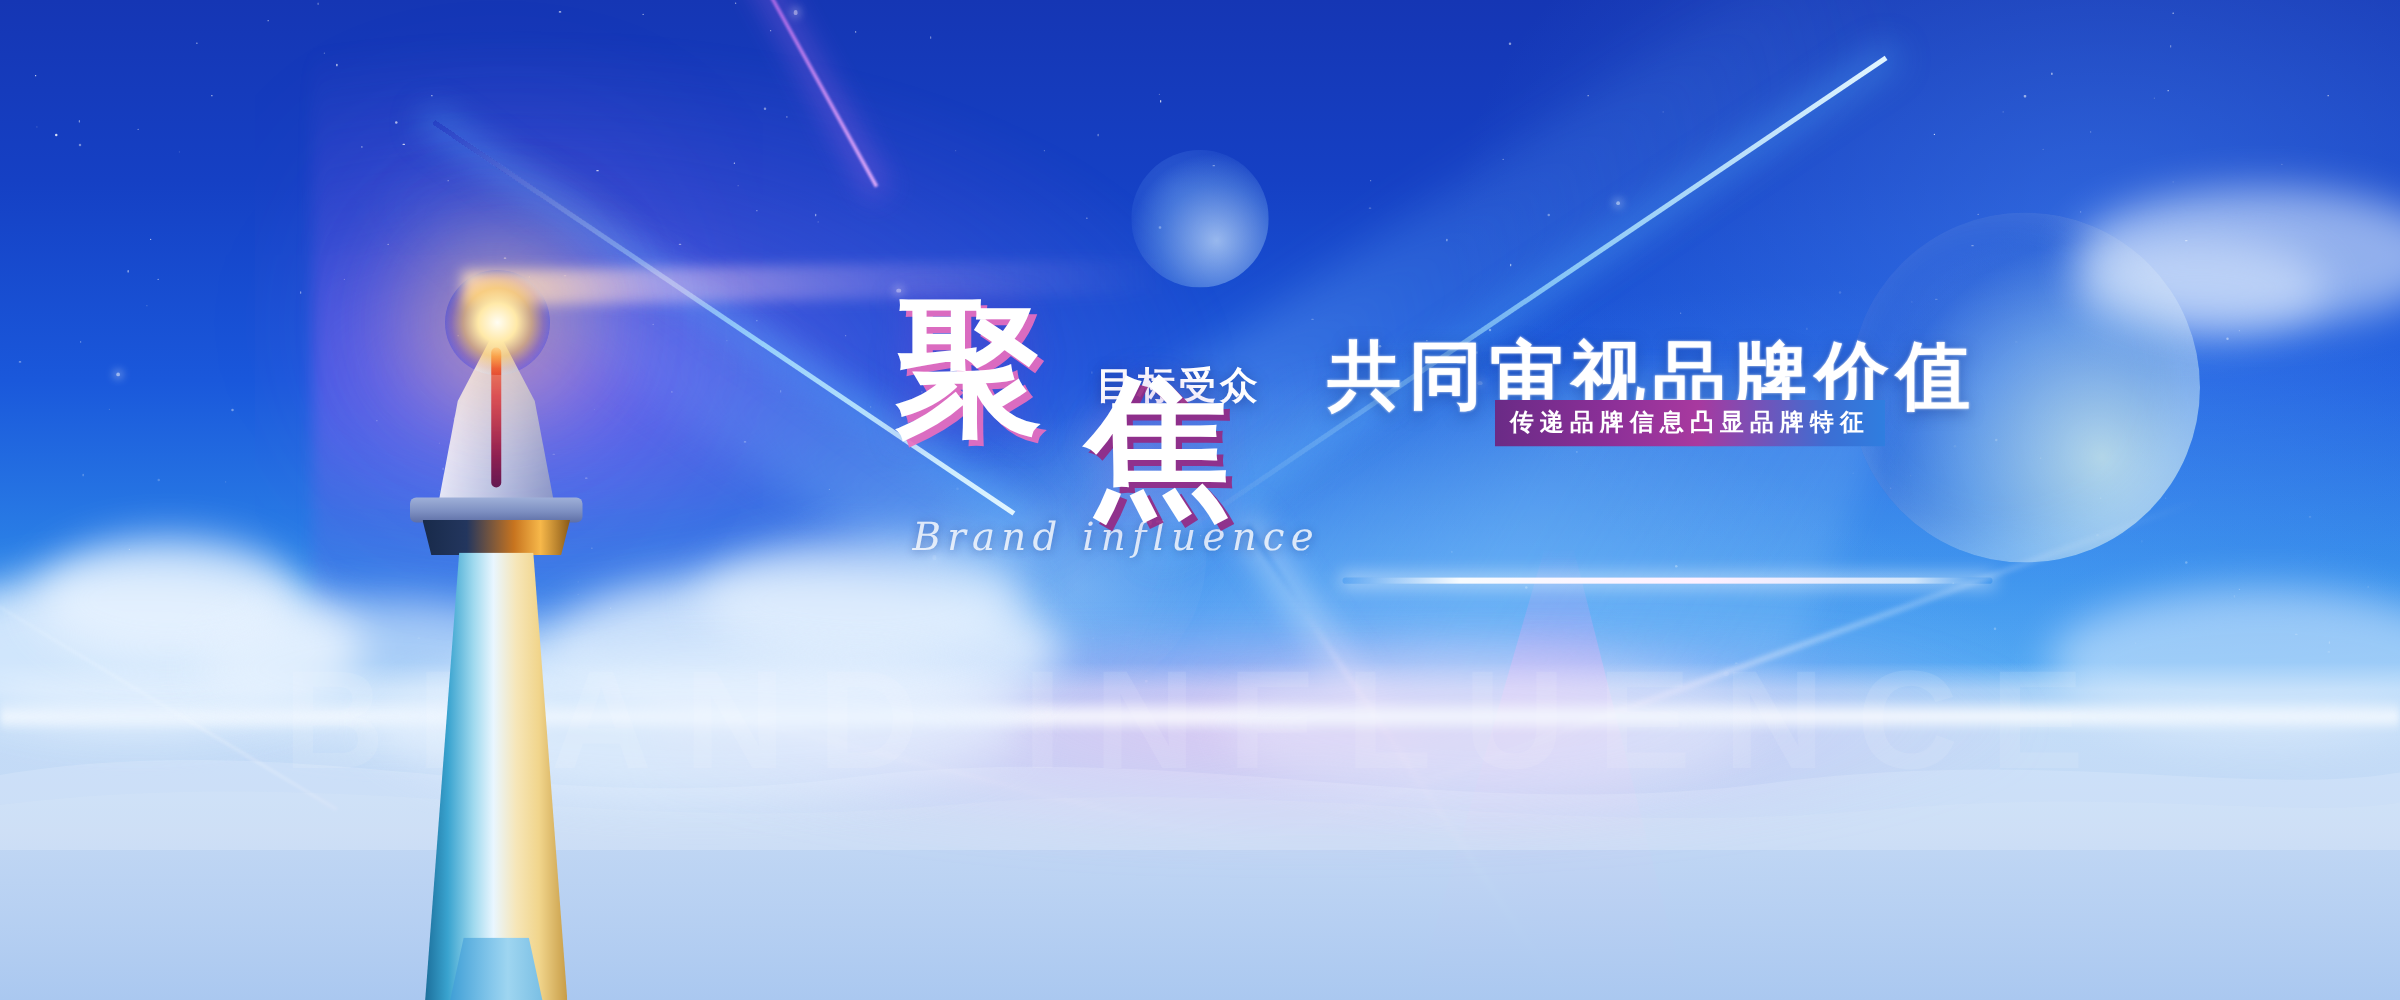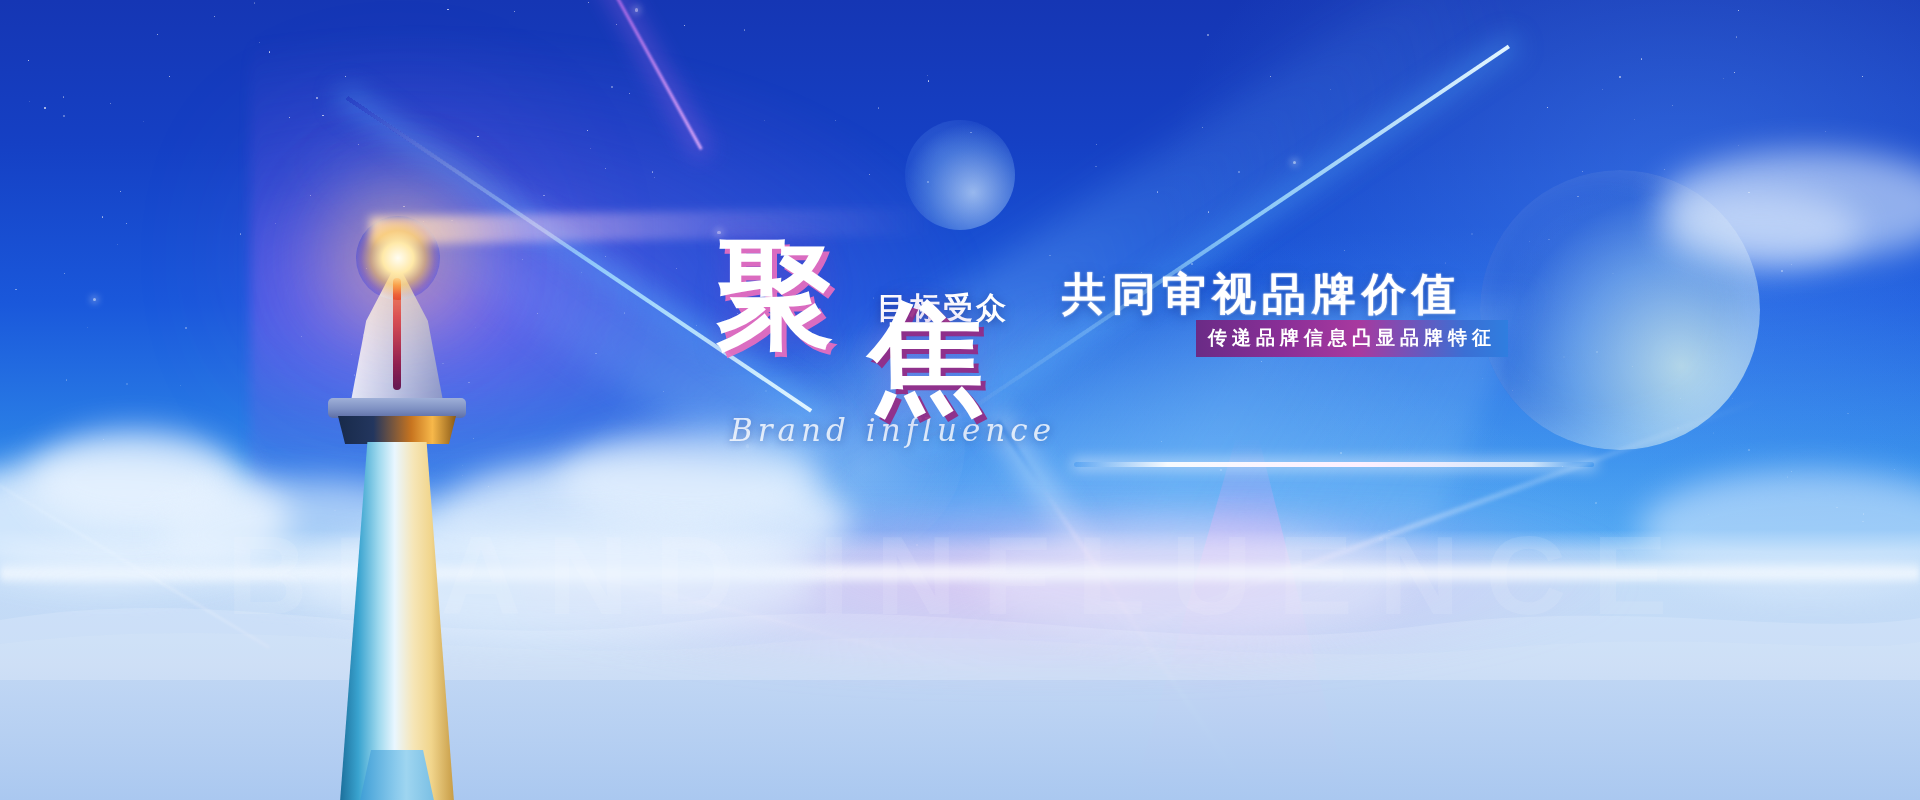--- a/index.html
+++ b/index.html
@@ -240,21 +240,21 @@
   }
 
   .right-block{position:absolute;left:1046px;top:272px;width:620px;}
   .line1{display:flex;align-items:flex-end;white-space:nowrap;}
   .yuning{
     font-size:64px;font-weight:bold;color:#fff;line-height:1;
     letter-spacing:2px;
     text-shadow:0 0 2px rgba(255,255,255,.9), 0 3px 14px rgba(18,52,140,.55);
   }
   .shenshi{
-    font-size:44px;font-weight:bold;color:#fff;line-height:1;
+    font-size:59px;font-weight:bold;color:#fff;line-height:1;
     letter-spacing:6px;margin-left:16px;margin-bottom:6px;
     text-shadow:0 0 2px rgba(255,255,255,.9), 0 3px 12px rgba(18,52,140,.5);
   }
   .tagbar{
     position:absolute;left:150px;top:48px;
     padding:5px 12px 6px 12px;
     background:linear-gradient(90deg,#6a2b86 0%,#8a2f97 28%,#a8399f 52%,#3b6fd4 86%,#2f7ee0 100%);
     color:#fff;font-size:19px;font-weight:bold;letter-spacing:5px;white-space:nowrap;
   }
   .line2{

